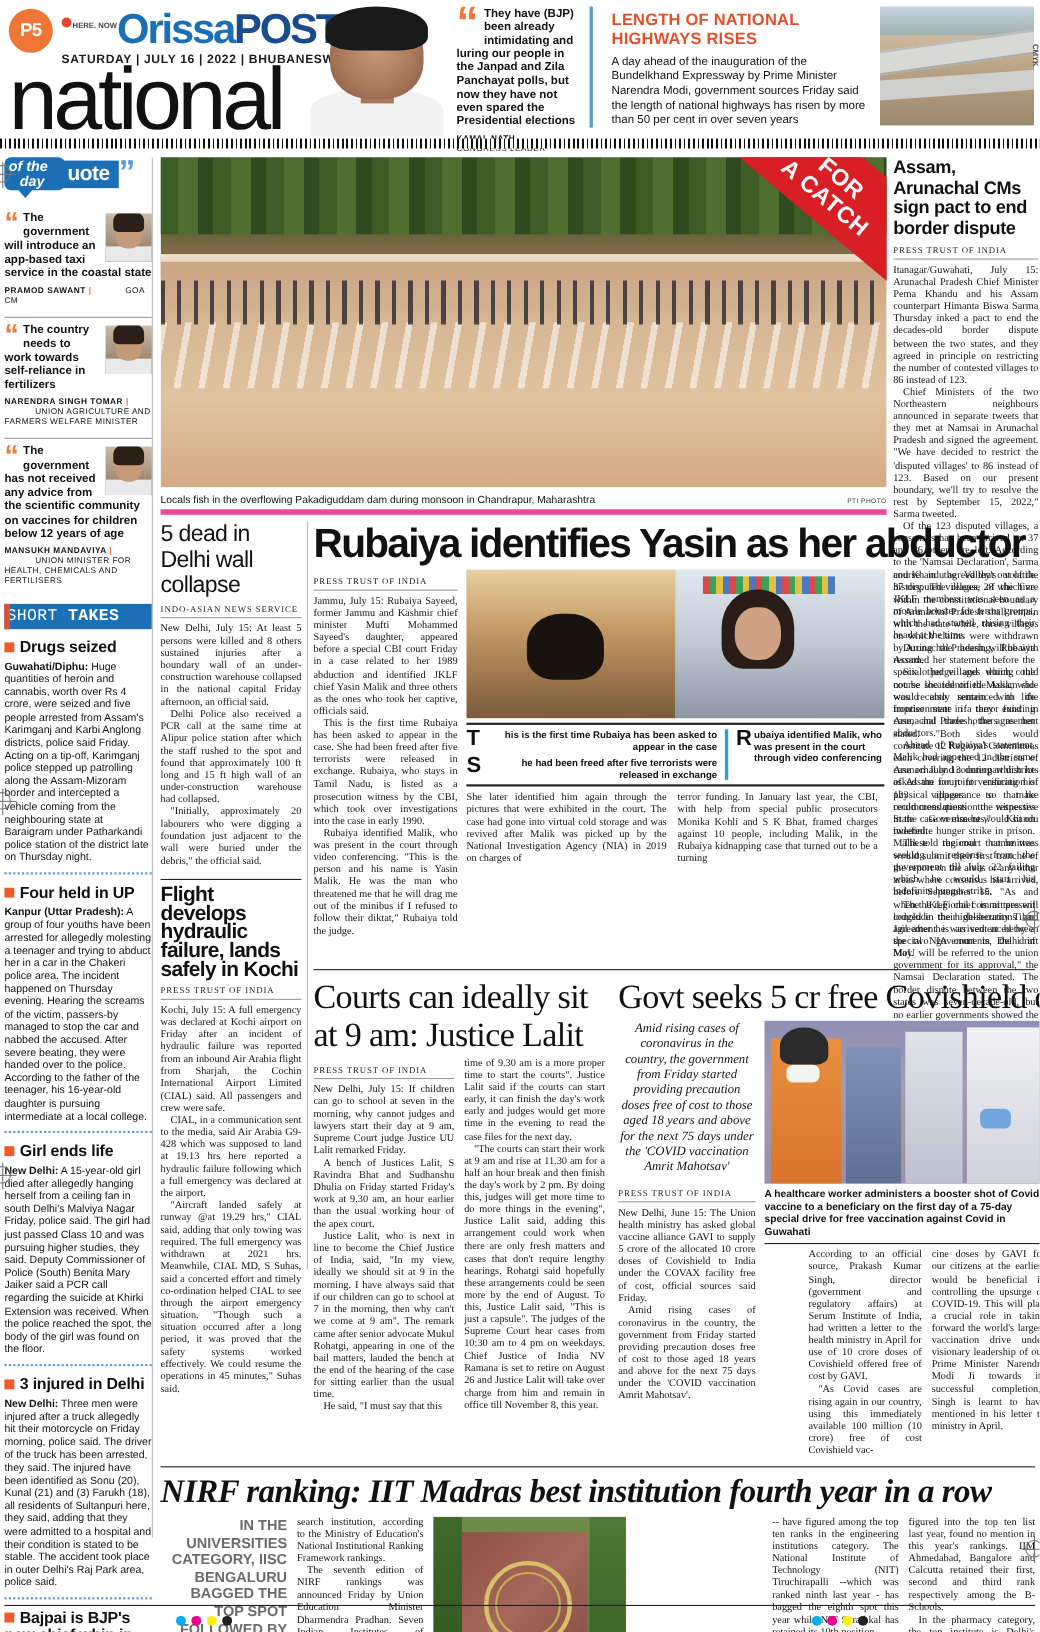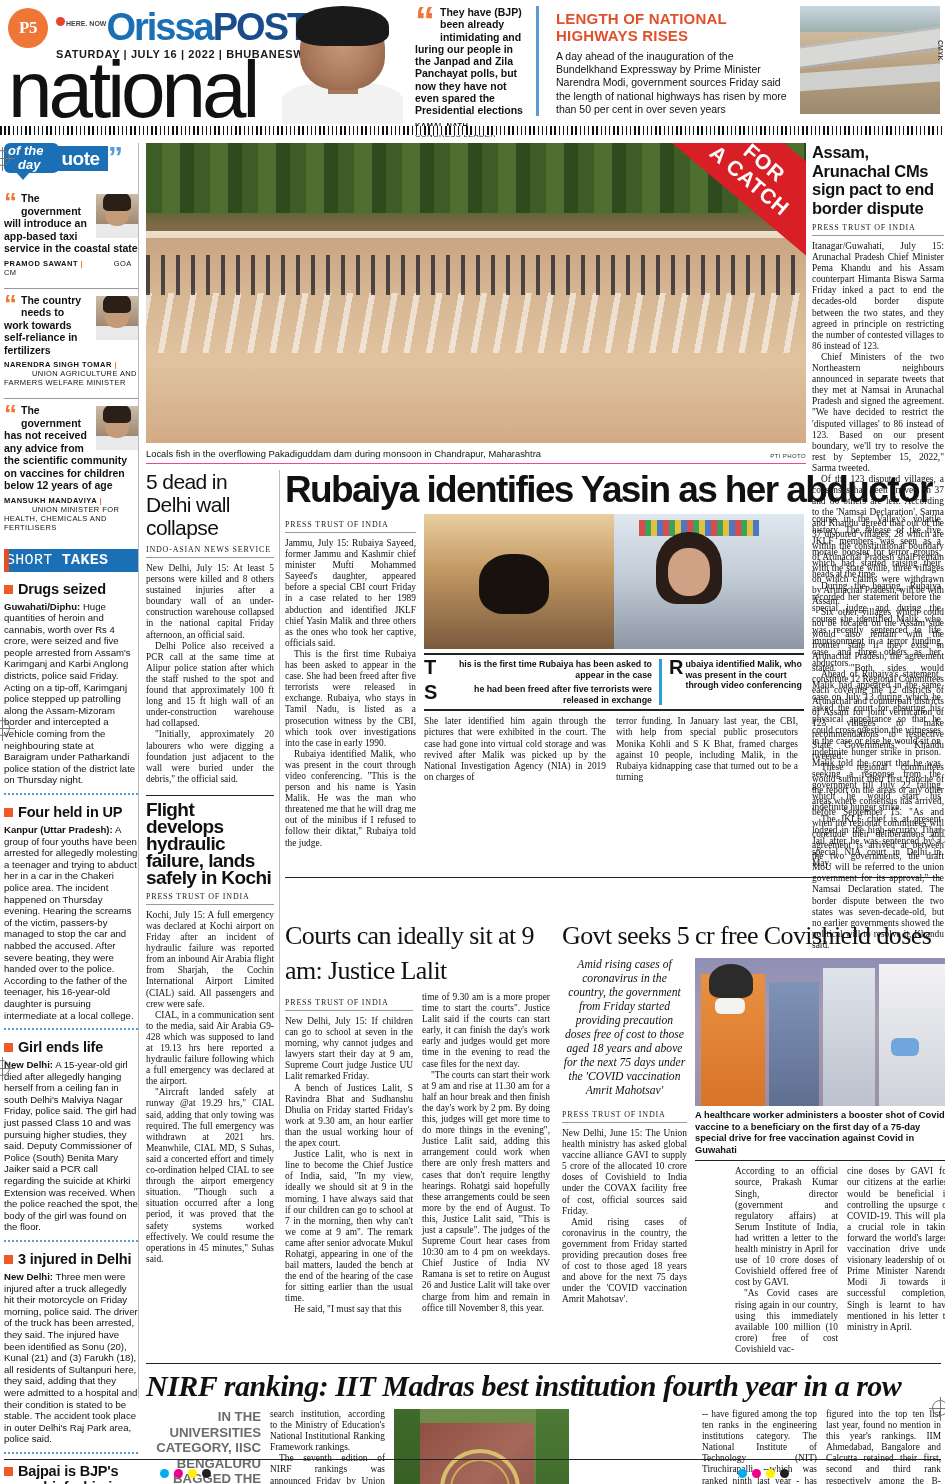--- a/index.html
+++ b/index.html
@@ -13,21 +13,21 @@
     overflow: hidden;
   }
   .page { position:relative; width:945px; height:1484px; }
 
   
   .masthead { position:relative; height:133px; padding:6px 0 0 0; }
   .p5badge {
     position:absolute; left:8px; top:8px;
     width:40px; height:40px; border-radius:50%;
     background:#EF7637; color:#fff;
-    font-family:Liberation Serif, serif; font-weight:bold;
+    font-family:Liberation Sans, sans-serif; font-weight:bold;
     font-size:17px; display:flex; align-items:center; justify-content:center;
     letter-spacing:-0.5px;
   }
   .brandbox { position:absolute; left:56px; top:4px; }
   .brandname { font-family:"Liberation Sans", sans-serif; font-weight:bold; font-size:38px; letter-spacing:-2px; line-height:40px; }
   .brandname .orissa { color:#1b6fb5; }
   .brandname .post { color:#1a4c8b; }
   .brandname .dotlogo {
      display:inline-block; width:9px;height:9px;border-radius:50%;
      background:#e8442c; vertical-align:super; margin-right:1px;
@@ -222,21 +222,21 @@
     background:repeating-linear-gradient(90deg, rgba(30,30,40,.75) 0 4px, rgba(255,255,255,0) 4px 15px);
   }
   .forcatch {
     position:absolute; right:-58px; top:-10px; width:210px; height:72px;
     background:#D91F26; transform:rotate(40deg);
     color:#fff; font-family:"Liberation Sans", sans-serif; font-weight:bold;
     font-size:21px; line-height:23px; text-align:center; padding-top:16px;
     letter-spacing:0.5px;
   }
   .hero-caption {
-    width:660px; border-bottom:1px solid #ec4899; padding:5px 0 4px 0;
+    width:660px; border-bottom:5px solid #ec4899; padding:5px 0 4px 0;
     display:flex; justify-content:space-between; align-items:flex-end;
   }
   .hero-caption .cap {
     font-family:"Liberation Sans", sans-serif; font-size:9.4px; color:#111;
   }
   .hero-caption .credit {
     font-family:"Liberation Sans", sans-serif; font-size:6px; color:#333; letter-spacing:0.4px;
   }
 
   
@@ -289,22 +289,22 @@
   }
   .rub-photo .right {
     position:absolute; left:128px; top:0; width:127px; height:135px;
     background:linear-gradient(180deg,#dfe7ef 0%,#bfc9d4 50%,#8d97a4 100%);
   }
   .rub-photo .h1 { position:absolute; left:30px; top:40px; width:70px; height:60px; background:#17120e; border-radius:45% 45% 35% 35%; }
   .rub-photo .h2 { position:absolute; left:150px; top:18px; width:66px; height:72px; background:#2a1d17; border-radius:48% 48% 30% 30%; }
   .rub-photo .f2 { position:absolute; left:162px; top:34px; width:42px; height:48px; background:#cfa285; border-radius:45%; }
   .rub-photo .scarf { position:absolute; left:140px; top:6px; width:90px; height:16px; background:repeating-linear-gradient(90deg,#d94a4a 0 6px,#3fa05c 6px 12px,#e0c23c 12px 18px,#4a78c4 18px 24px); }
   .hl-serif-big {
-    font-family:"Liberation Serif", serif; font-size:26px; line-height:35px;
-    letter-spacing:-0.6px; color:#111;margin-top:34px;
+    font-family:"Liberation Serif", serif; font-size:31px; line-height:35px;
+    letter-spacing:-0.6px; color:#111;
   }
   .standfirst {
     font-family:"Liberation Serif", serif; font-style:italic;
     font-size:11.6px; line-height:14px; text-align:center; color:#111;
   }
   .cov-photo {
     width:255px; height:148px; position:relative; overflow:hidden;
     background:linear-gradient(180deg,#8f8fb5 0%,#a89bb0 40%,#9b8fa8 100%);
   }
   .cov-photo .p1 { position:absolute; left:6px; top:16px; width:64px; height:132px; background:linear-gradient(180deg,#e8903f,#d9742b); }
@@ -528,21 +528,21 @@
       </div>
       <div class="hero-caption">
         <div class="cap">Locals fish in the overflowing Pakadiguddam dam during monsoon in Chandrapur, Maharashtra</div>
         <div class="credit">PTI PHOTO</div>
       </div>
 
       <div class="assamcol">
         <div class="assam-head">Assam, Arunachal CMs sign pact to end border dispute</div>
         <div class="byline">PRESS TRUST OF INDIA</div>
         <div class="bodytext">
-          <p class="first">Itanagar/Guwahati, July 15: Arunachal Pradesh Chief Minister Pema Khandu and his Assam counterpart Himanta Biswa Sarma Friday inked a pact to end the decades-old border dispute between the two states, and they agreed in principle on restricting the number of contested villages to 86 instead of 123.</p>
+          <p class="first">Itanagar/Guwahati, July 15: Arunachal Pradesh Chief Minister Pema Khandu and his Assam counterpart Himanta Biswa Sarma Thursday inked a pact to end the decades-old border dispute between the two states, and they agreed in principle on restricting the number of contested villages to 86 instead of 123.</p>
           <p>Chief Ministers of the two Northeastern neighbours announced in separate tweets that they met at Namsai in Arunachal Pradesh and signed the agreement. "We have decided to restrict the 'disputed villages' to 86 instead of 123. Based on our present boundary, we'll try to resolve the rest by September 15, 2022," Sarma tweeted.</p>
           <p>Of the 123 disputed villages, a consensus has been arrived on 37 and 86 others are left. According to the 'Namsai Declaration', Sarma and Khandu agreed that out of the 37 disputed villages, 28 which are within the constitutional boundary of Arunachal Pradesh shall remain with the state while, three villages on which claims were withdrawn by Arunachal Pradesh, will be with Assam.</p>
           <p>Six other villages which could not be located on the Assam side would also remain with the frontier state if they exist in Arunachal Pradesh, the agreement stated. "Both sides would constitute 12 Regional Committees each covering the 12 districts of Arunachal and counterpart districts of Assam for joint verification of 123 villages to make recommendations to respective State Governments," Khandu tweeted.</p>
           <p>These regional committees would submit their first tranche of the report on the areas or any other areas where consensus has arrived, before September 15. "As and when the regional committees will conclude their deliberations and agreement is arrived at between the two governments, the draft MoU will be referred to the union government for its approval," the Namsai Declaration stated. The border dispute between the two states was seven-decade-old, but no earlier governments showed the political will to resolve it, Khandu said.</p>
         </div>
       </div>
     </div>
 
     <div class="row2" style="display:flex; gap:0;">
 

